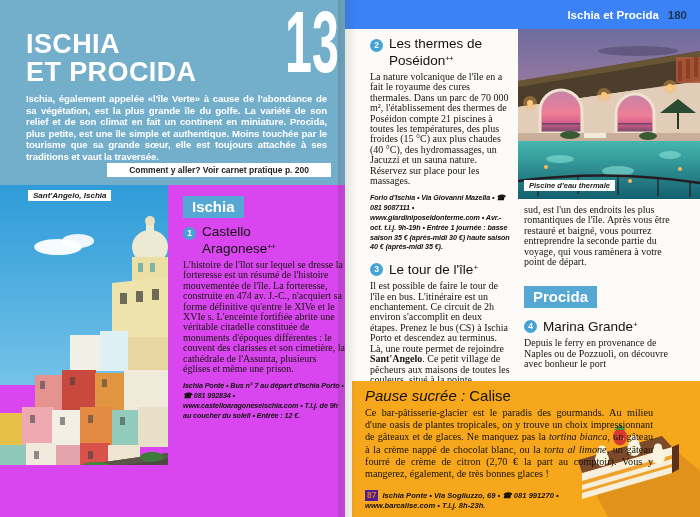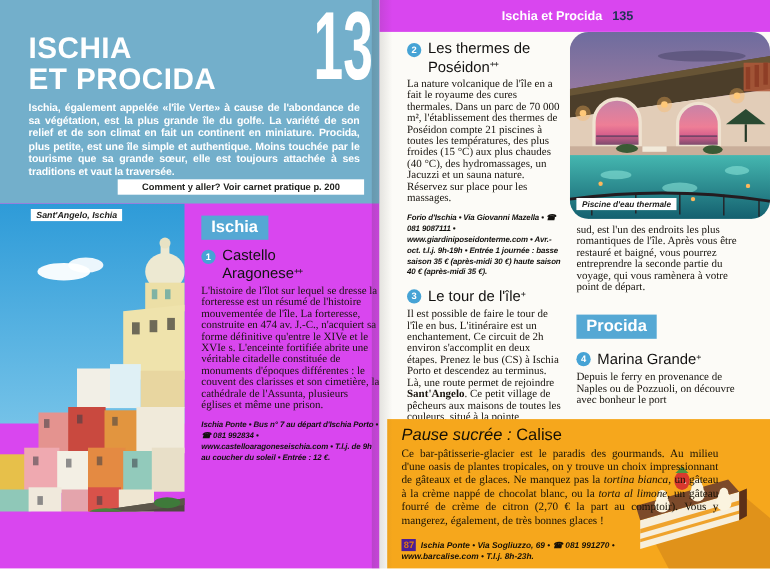--- a/index.html
+++ b/index.html
@@ -28,27 +28,27 @@
   .badge{flex:0 0 13px;width:13px;height:13px;border-radius:50%;background:#46A3D5;color:#fff;
          font-size:8.5px;font-weight:bold;text-align:center;line-height:13px;margin:3px 6px 0 0;}
   .poi-title{font-size:13.5px;font-weight:normal;line-height:15px;color:#121110;}
   .poi-title .rating{font-size:8px;vertical-align:4px;letter-spacing:-1px;}
   .body-txt{font-family:"Liberation Serif",serif;font-size:10px;line-height:10.4px;
             color:#17130d;margin:4px 0 0;}
   .info-txt{font-size:7.2px;font-weight:bold;font-style:italic;line-height:9.8px;
             letter-spacing:-.1px;color:#12100d;margin:7px 0 0;}
   
   .right-page{position:absolute;left:345px;top:0;width:355px;height:517px;background:#FCFBF7;}
-  .band{position:absolute;left:0;top:0;width:355px;height:29px;background:#d946ef;
-        display:flex;justify-content:center;align-items:center;padding-right:13px;box-sizing:border-box;}
+  .band{position:absolute;left:0;top:0;width:355px;height:29px;background:#3b82f6;
+        display:flex;justify-content:flex-end;align-items:center;padding-right:13px;box-sizing:border-box;}
   .band-title{color:#fff;font-size:11.5px;font-weight:bold;}
   .band-num{color:#1E3450;font-size:11.5px;font-weight:bold;margin-left:9px;}
   .col2{position:absolute;left:25px;top:36px;width:142px;}
   .col2 .poi-title{width:96px;display:inline-block;}
-  .pool{position:absolute;left:173px;top:29px;width:182px;height:170px;overflow:hidden;border-radius:17px;}
+  .pool{position:absolute;left:173px;top:29px;width:182px;height:170px;overflow:hidden;}
   .pool-caption{position:absolute;left:6px;top:151px;background:#fff;color:#1a1a18;
                 font-size:7.5px;font-weight:bold;font-style:italic;padding:1px 5px;white-space:nowrap;z-index:3;}
   .col3{position:absolute;left:179px;top:205px;width:152px;}
   .gutter{position:absolute;left:-7px;top:0;width:22px;height:517px;
           background:linear-gradient(90deg,rgba(60,60,55,.20),rgba(60,60,55,0) 85%);pointer-events:none;}
   
   .pause{position:absolute;left:7px;top:381px;width:348px;height:136px;background:#F6A71C;
          box-sizing:border-box;padding:6px 0 0 13px;overflow:hidden;}
   .pause-title{font-size:15px;font-weight:normal;color:#151005;position:relative;z-index:2;}
   .pause-title .it{font-style:italic;}
@@ -172,21 +172,21 @@
       </div>
       <p class="body-txt">L'histoire de l'îlot sur lequel se dresse la forteresse est un résumé de l'histoire mouvementée de l'île. La forteresse, construite en 474 av. J.-C., n'acquiert sa forme définitive qu'entre le XIVe et le XVIe s. L'enceinte fortifiée abrite une véritable citadelle constituée de monuments d'époques différentes : le couvent des clarisses et son cimetière, la cathédrale de l'Assunta, plusieurs églises et même une prison.</p>
       <p class="info-txt">Ischia Ponte • Bus n° 7 au départ d'Ischia Porto • ☎ 081 992834 • www.castelloaragoneseischia.com • T.l.j. de 9h au coucher du soleil • Entrée : 12 €.</p>
     </div>
   </div>
 
   <div class="right-page">
 
     <div class="band">
       <span class="band-title">Ischia et Procida</span>
-      <span class="band-num">135</span>
+      <span class="band-num">180</span>
     </div>
 
     <div class="col2">
       <div class="poi-head" style="margin-top:0">
         <span class="badge">2</span>
         <span class="poi-title"><span>Les thermes de Poséidon</span><span class="rating">++</span></span>
       </div>
       <p class="body-txt">La nature volcanique de l'île en a fait le royaume des cures thermales. Dans un parc de 70 000 m², l'établissement des thermes de Poséidon compte 21 piscines à toutes les températures, des plus froides (15 °C) aux plus chaudes (40 °C), des hydromassages, un Jacuzzi et un sauna nature. Réservez sur place pour les massages.</p>
       <p class="info-txt">Forio d'Ischia • Via Giovanni Mazella • ☎ 081 9087111 • www.giardiniposeidonterme.com • Avr.-oct. t.l.j. 9h-19h • Entrée 1 journée : basse saison 35 € (après-midi 30 €) haute saison 40 € (après-midi 35 €).</p>
 

